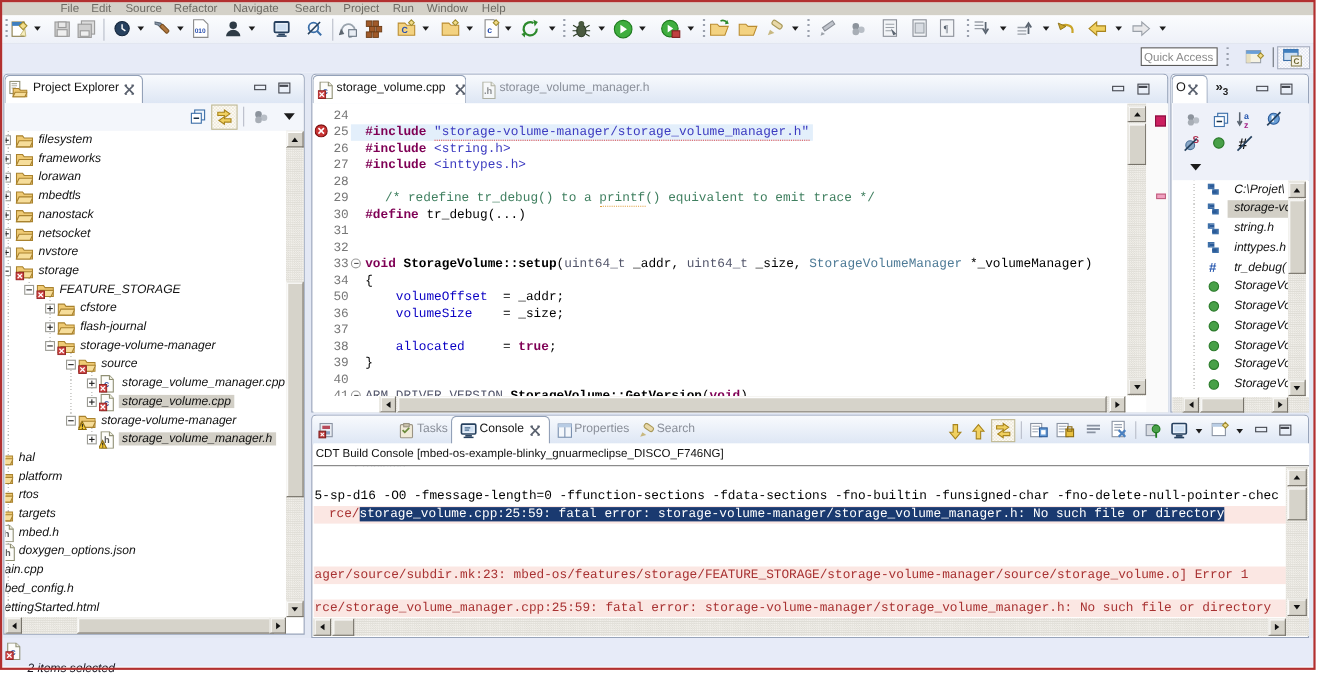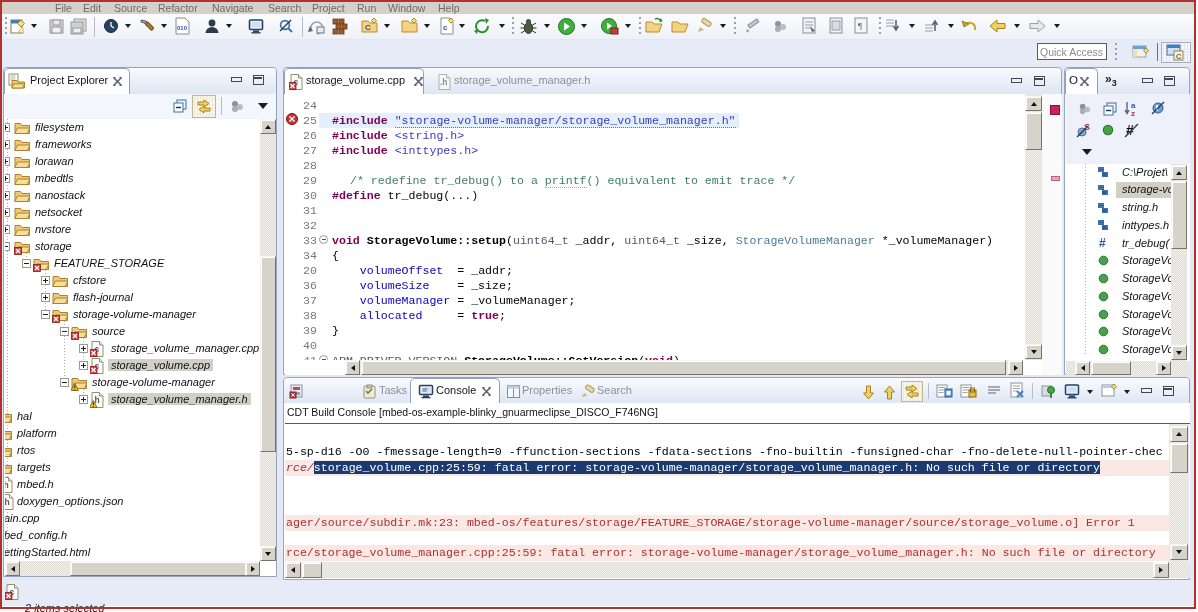--- a/index.html
+++ b/index.html
@@ -611,39 +611,38 @@
     <div class="ln" style="top:18.5px">25</div>
     <div class="ln" style="top:33.5px">26</div>
     <div class="ln" style="top:48.5px">27</div>
     <div class="ln" style="top:63.5px">28</div>
     <div class="ln" style="top:78.5px">29</div>
     <div class="ln" style="top:93.5px">30</div>
     <div class="ln" style="top:108.5px">31</div>
     <div class="ln" style="top:123.5px">32</div>
     <div class="ln" style="top:138.5px">33</div>
     <div class="ln" style="top:153.5px">34</div>
-    <div class="ln" style="top:168.5px">20</div>
+    <div class="ln" style="top:168.5px">50</div>
     <div class="ln" style="top:183.5px">36</div>
     <div class="ln" style="top:198.5px">37</div>
     <div class="ln" style="top:213.5px">38</div>
     <div class="ln" style="top:228.5px">39</div>
     <div class="ln" style="top:243.5px">40</div>
     <div class="ln" style="top:258.5px">41</div>
     <div class="fold" style="left:34px; top:141px;"></div>
     <div class="fold" style="left:34px; top:261px;"></div>
     <div class="cl" style="top:18.5px"><span class="kw">#include</span> <span class="str sqr">"storage-volume-manager/storage_volume_manager.h"</span></div>
     <div class="cl" style="top:33.5px"><span class="kw">#include</span> <span class="str">&lt;string.h&gt;</span></div>
     <div class="cl" style="top:48.5px"><span class="kw">#include</span> <span class="str">&lt;inttypes.h&gt;</span></div>
     <div class="cl" style="top:78.5px"><span class="cmt">/* redefine tr_debug() to a <span class="sqo">printf</span>() equivalent to emit trace */</span></div>
     <div class="cl" style="top:93.5px"><span class="kw">#define</span> tr_debug(...)</div>
     <div class="cl" style="top:138.5px"><span class="kw">void</span> <span class="bold">StorageVolume::setup</span>(<span class="typ">uint64_t</span> _addr, <span class="typ">uint64_t</span> _size, <span class="cls">StorageVolumeManager</span> *_volumeManager)</div>
     <div class="cl" style="top:153.5px">{</div>
     <div class="cl" style="top:168.5px">    <span class="fld">volumeOffset</span>  = _addr;</div>
     <div class="cl" style="top:183.5px">    <span class="fld">volumeSize</span>    = _size;</div>
-    <div class="cl" style="top:198.5px">    <span class="fld">volumeManager</span> = _volumeManager;</div>
     <div class="cl" style="top:213.5px">    <span class="fld">allocated</span>     = <span class="kw">true</span>;</div>
     <div class="cl" style="top:228.5px">}</div>
     <div class="cl" style="top:258.5px"><span class="typ sqr">ARM_DRIVER_VERSION</span> <span class="bold sqr">StorageVolume::GetVersion</span>(<span class="kw">void</span>)</div>
 
     <div class="sb sb-track" style="left:740px; top:0px; width:17px; height:266px;">
       <div class="sb-btn" style="left:0; top:2px; width:17px; height:15px;">
           <div class="arr arr-up"></div>
         </div>
       <div class="sb-thumb" style="left:0; top:18px; width:17px; height:38px;"></div>
       <div class="sb-btn" style="left:0; top:250px; width:17px; height:15px;">
@@ -897,21 +896,21 @@
       <rect x="1" y="3" width="12" height="11" fill="#fff" stroke="#8a93a2"></rect>
       <rect x="1" y="3" width="12" height="3" fill="#b8cce4"></rect>
       <path d="M13 2 l2.6 2.6 -2.6 2.6 -2.6 -2.6 z" fill="#f3dd8a" stroke="#a08c30"></path>
     </svg>
   <div class="ddown" style="left:840px; top:12px;"></div>
   <div class="minbtn" style="left:857px; top:10px;"></div>
   <div class="maxbtn" style="left:879px; top:8px;"></div>
   <div class="abs" id="con-label" style="left:1px; top:25px; width:905px; height:21px; background:#fff; border-bottom:1px solid #5a5a5a; font-size:10.5px; color:#111; padding:3px 0 0 2px;">CDT Build Console [mbed-os-example-blinky_gnuarmeclipse_DISCO_F746NG]</div>
   <div class="abs" id="con-body" style="left:1px; top:46px; width:905px; height:138px; background:#fff; overflow:hidden;">
     <div class="conline" style="top:20px; left:1px; color:#000;">5-sp-d16 -O0 -fmessage-length=0 -ffunction-sections -fdata-sections -fno-builtin -funsigned-char -fno-delete-null-pointer-chec</div>
-    <div class="conline conpink" style="top:36px; left:0px; width:884px;"><span class="conred" style="padding-left:1px;font-style:italic;">rce/</span><span style="background:#1a3a70; color:#fff;">storage_volume.cpp:25:59: fatal error: storage-volume-manager/storage_volume_manager.h: No such file or directory</span></div>
+    <div class="conline conpink" style="top:36px; left:0px; width:884px;"><span class="conred" style="padding-left:14px;">rce/</span><span style="background:#1a3a70; color:#fff;">storage_volume.cpp:25:59: fatal error: storage-volume-manager/storage_volume_manager.h: No such file or directory</span></div>
     <div class="conline conpink" style="top:91px; left:0px; width:884px;"><span class="conred" style="padding-left:1px;">ager/source/subdir.mk:23: mbed-os/features/storage/FEATURE_STORAGE/storage-volume-manager/source/storage_volume.o] Error 1</span></div>
     <div class="conline conpink" style="top:121px; left:0px; width:884px;"><span class="conred" style="padding-left:1px;">rce/storage_volume_manager.cpp:25:59: fatal error: storage-volume-manager/storage_volume_manager.h: No such file or directory</span></div>
 
     <div class="sb sb-track" style="left:884px; top:0px; width:20px; height:138px;">
       <div class="sb-btn" style="left:1px; top:2px; width:18px; height:16px;">
           <div class="arr arr-up"></div>
         </div>
       <div class="sb-thumb" style="left:1px; top:19px; width:18px; height:30px;"></div>
       <div class="sb-btn" style="left:1px; top:120px; width:18px; height:16px;">
           <div class="arr arr-dn"></div>

